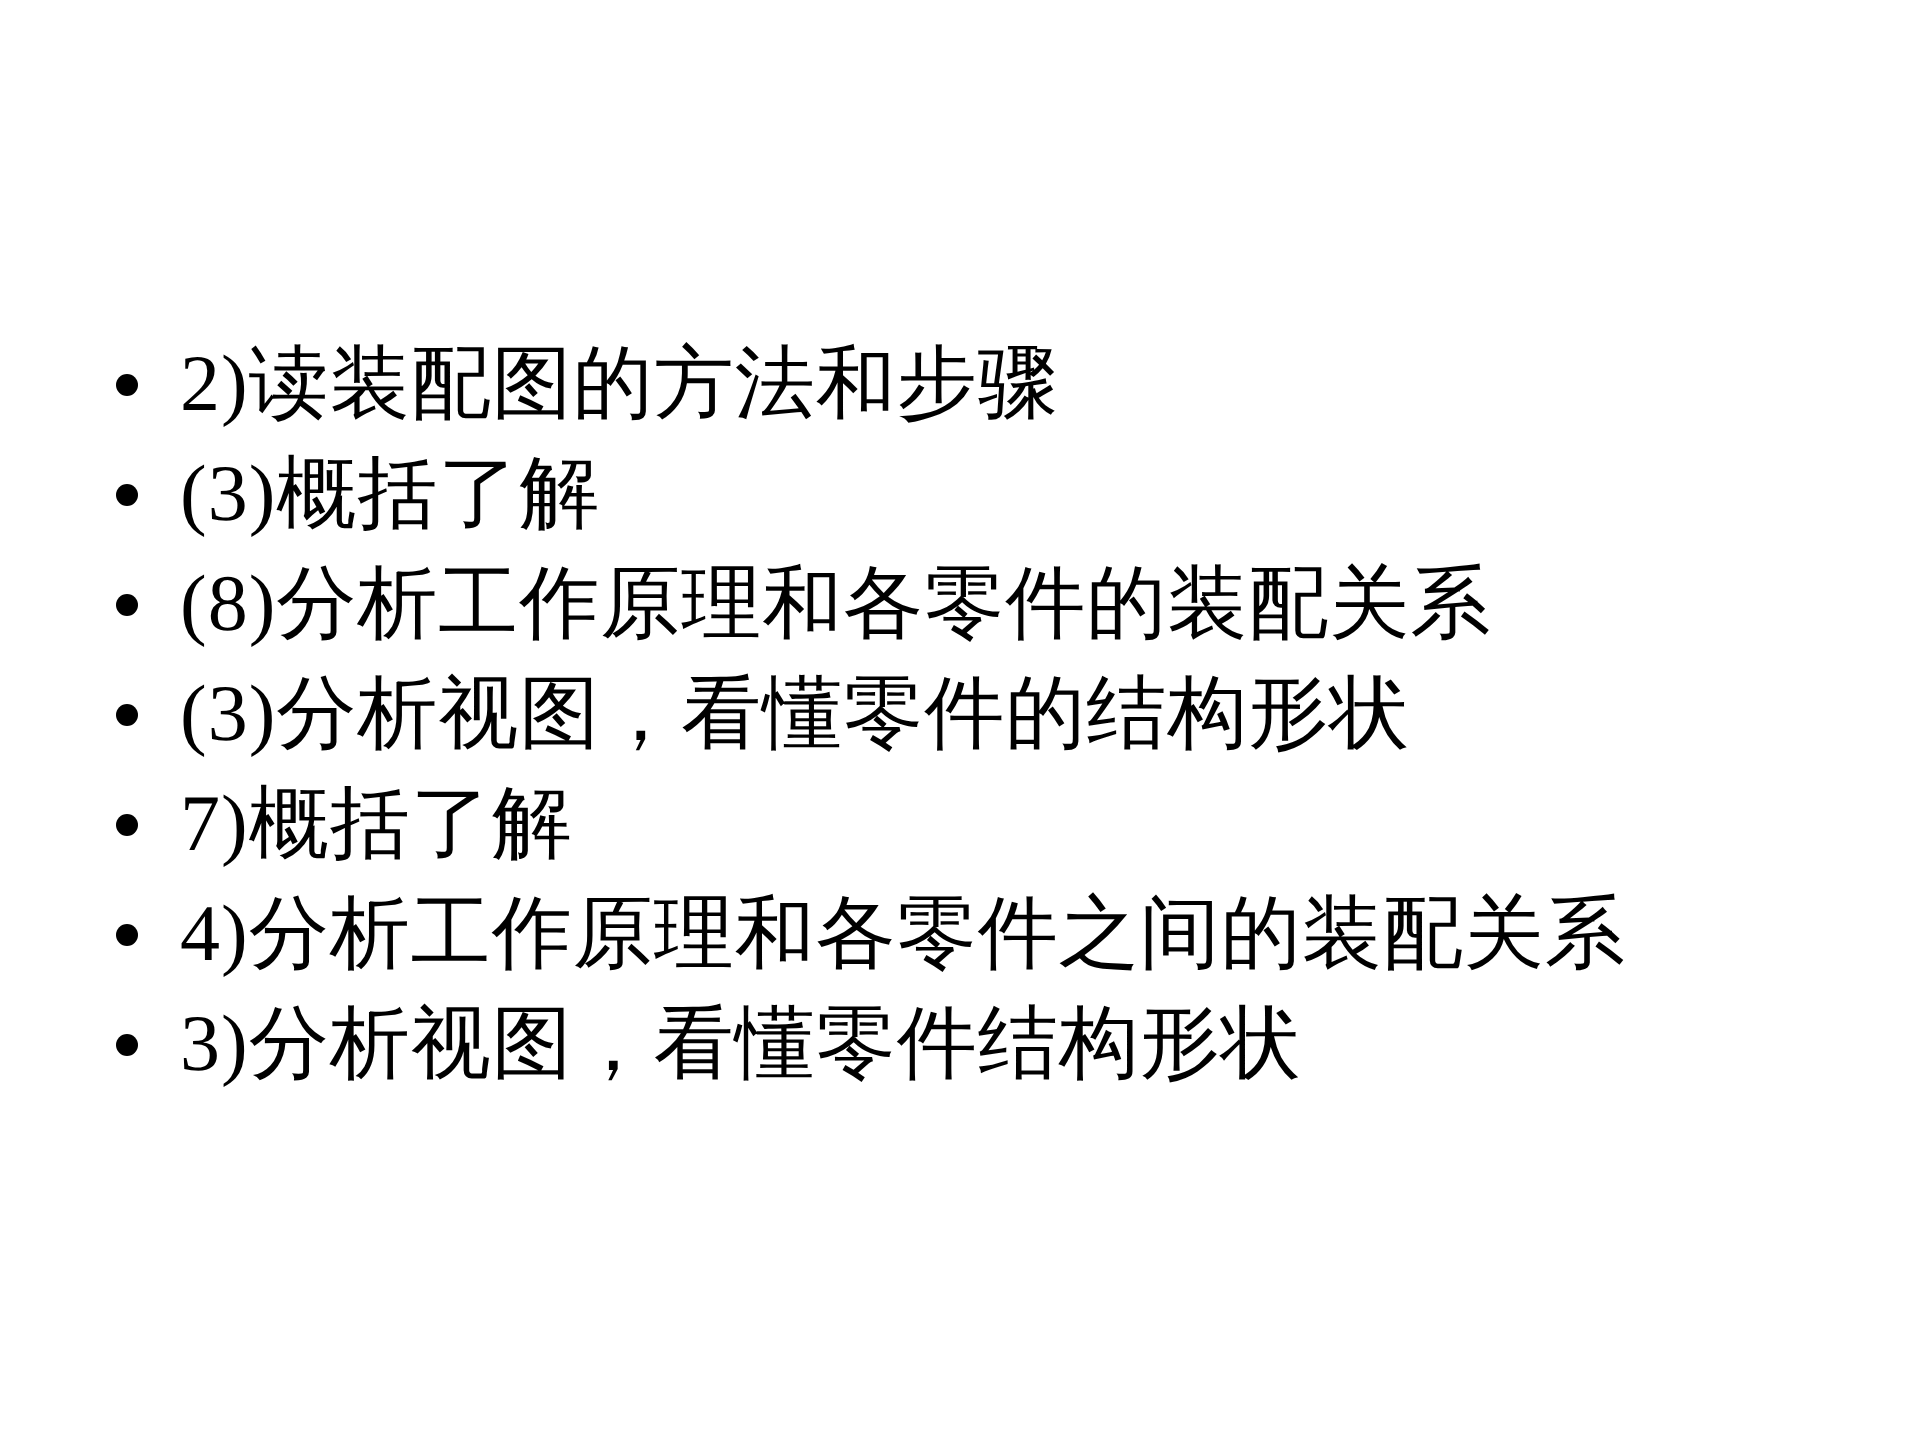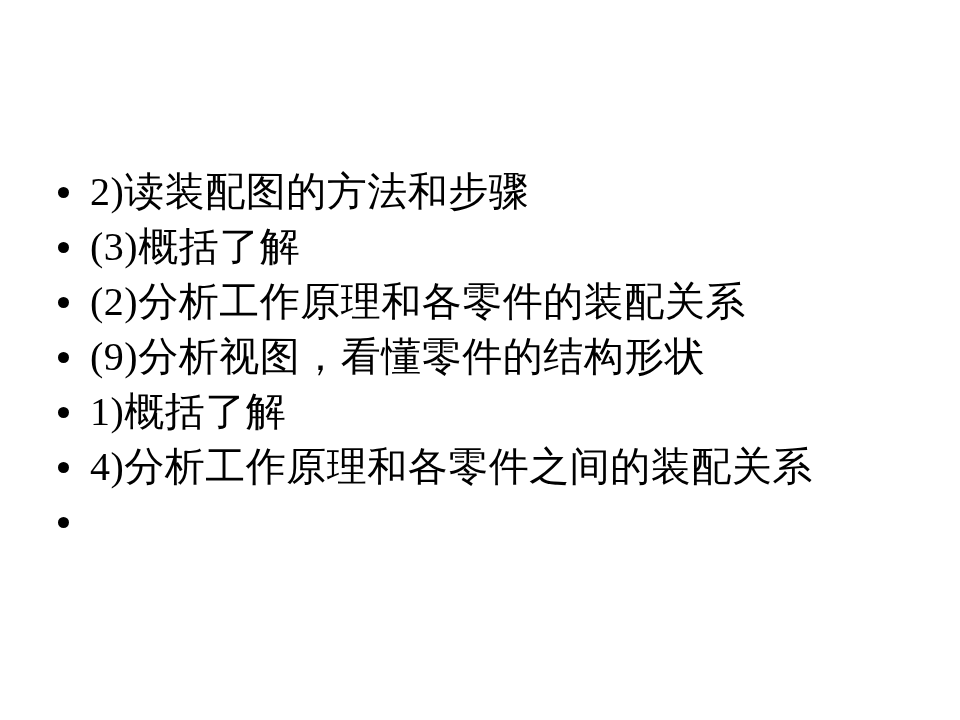--- a/index.html
+++ b/index.html
@@ -58,31 +58,32 @@
       <li class="bullet-item">
         <span class="bullet-dot"></span>
         <span class="bullet-text">2)读装配图的方法和步骤</span>
       </li>
       <li class="bullet-item">
         <span class="bullet-dot"></span>
         <span class="bullet-text">(3)概括了解</span>
       </li>
       <li class="bullet-item">
         <span class="bullet-dot"></span>
-        <span class="bullet-text">(2)分析工作原理和各零件的装配关系</span>
+        <span class="bullet-text">(8)分析工作原理和各零件的装配关系</span>
       </li>
       <li class="bullet-item">
         <span class="bullet-dot"></span>
-        <span class="bullet-text">(9)分析视图，看懂零件的结构形状</span>
+        <span class="bullet-text">(3)分析视图，看懂零件的结构形状</span>
       </li>
       <li class="bullet-item">
         <span class="bullet-dot"></span>
-        <span class="bullet-text">1)概括了解</span>
+        <span class="bullet-text">7)概括了解</span>
       </li>
       <li class="bullet-item">
         <span class="bullet-dot"></span>
         <span class="bullet-text">4)分析工作原理和各零件之间的装配关系</span>
       </li>
       <li class="bullet-item">
         <span class="bullet-dot"></span>
+        <span class="bullet-text">3)分析视图，看懂零件结构形状</span>
       </li>
     </ul>
 </div>
 
 </body></html>

